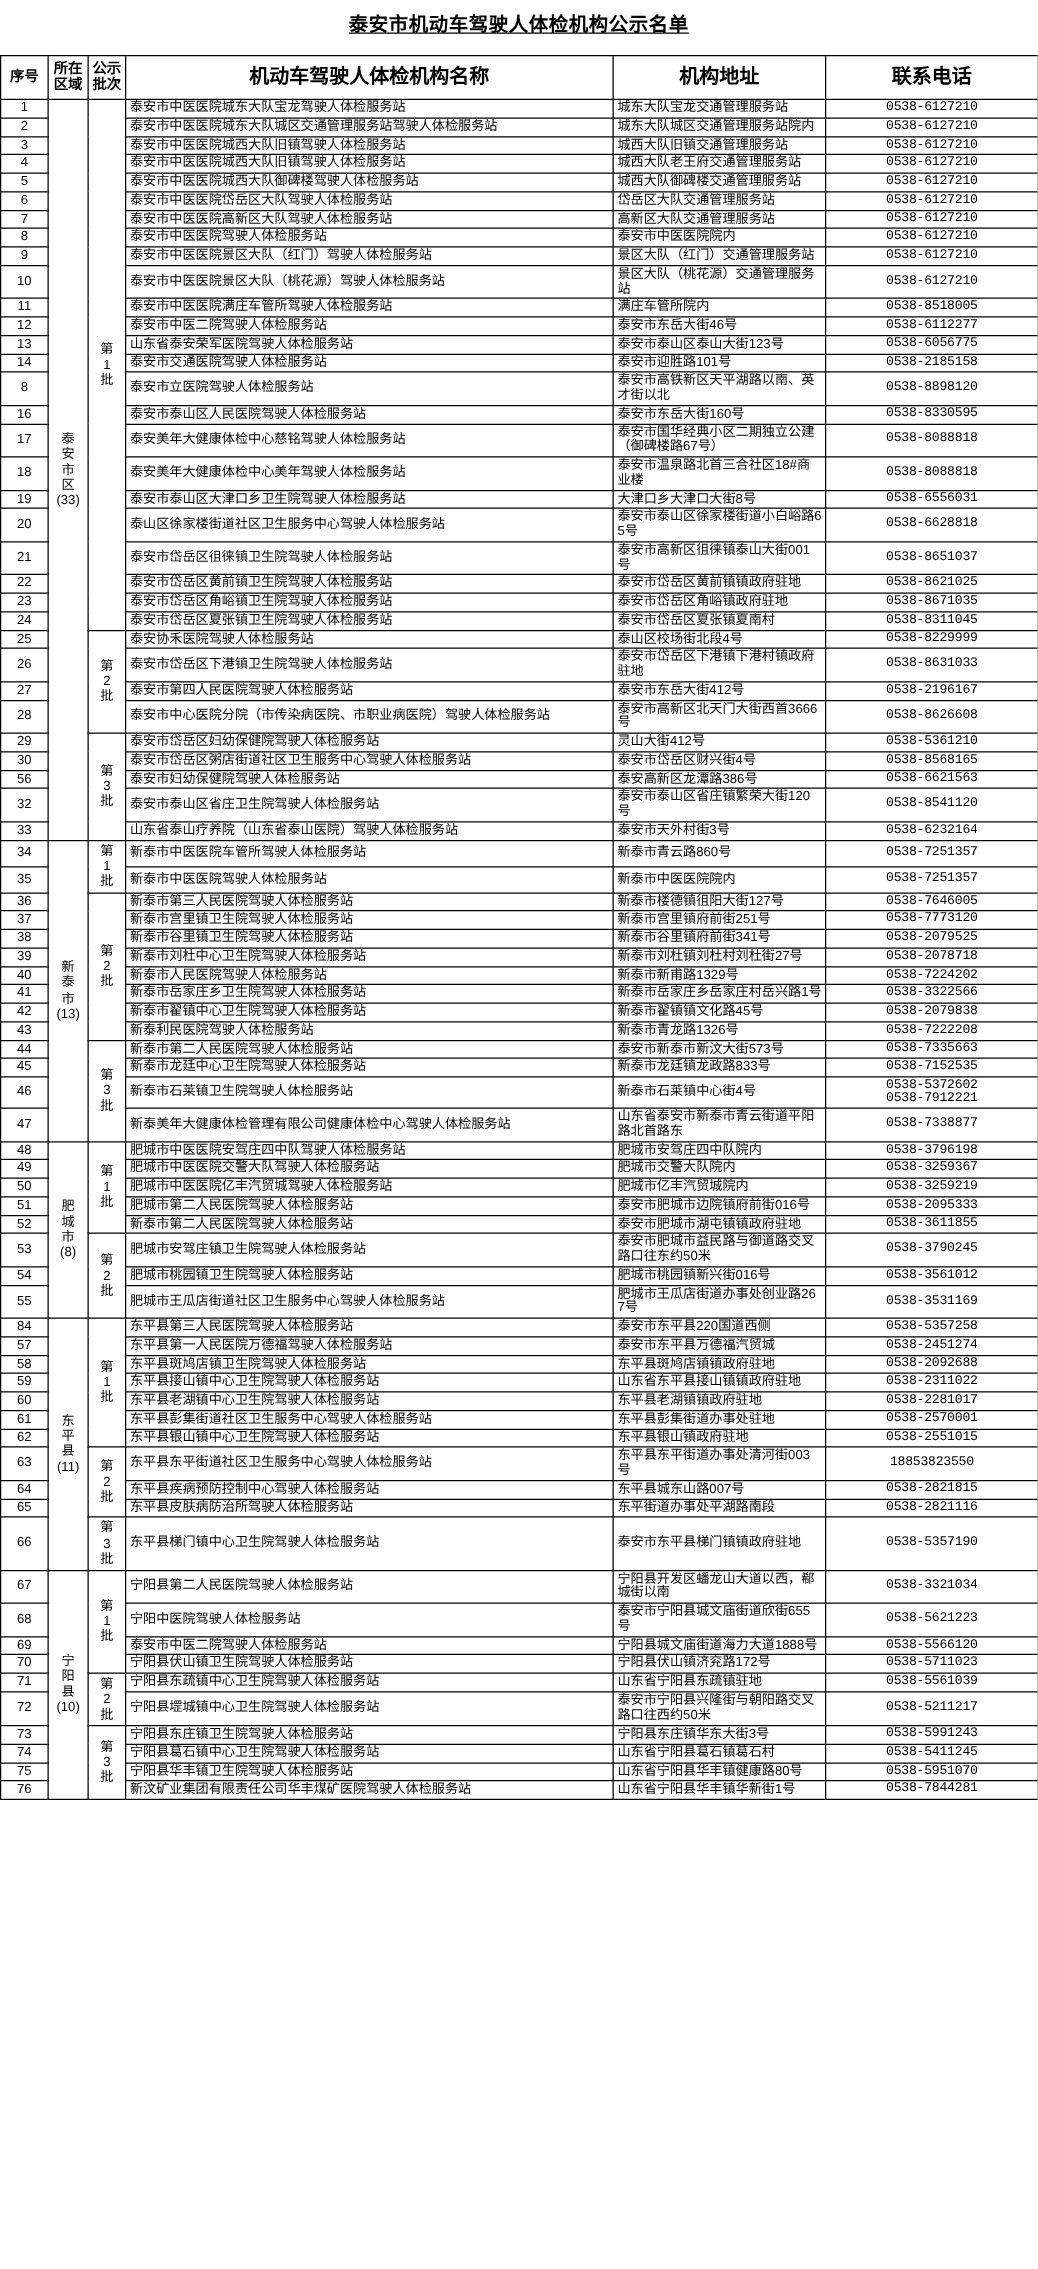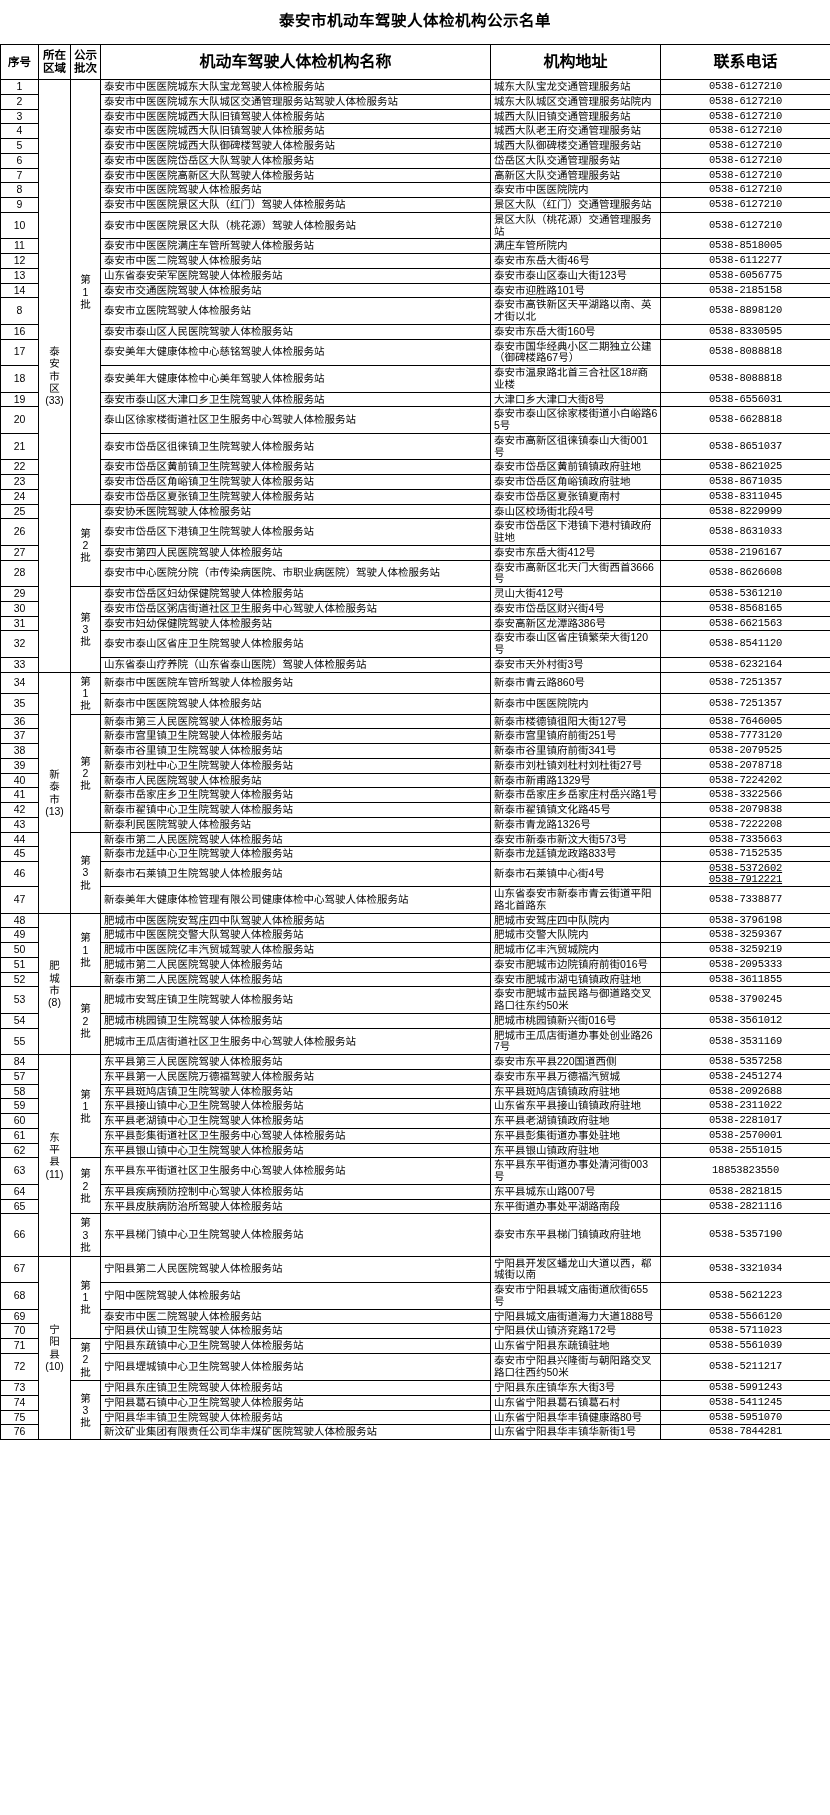--- a/index.html
+++ b/index.html
@@ -32,20 +32,21 @@
   }
   
   .title-cell{
     border:none;
     text-align:center;
     font-size:15.5px;
     font-weight:bold;
     letter-spacing:.5px;
     padding:7px 0 9px 0;
     height:28px;
+    text-decoration:underline;
   }
   
   .hdr td{
     text-align:center;
     font-weight:bold;
     font-size:16px;
     height:30px;
     line-height:1.1;
     padding:2px 1px;
   }
@@ -56,21 +57,21 @@
   col.c-batch{width:30px;}
   col.c-name{width:390px;}
   col.c-addr{width:170px;}
   col.c-tel{width:170px;}
 
   
   td.no{text-align:center;font-size:10.5px;}
   td.name{text-align:left;font-size:10.5px;padding-left:3px;}
   td.addr{text-align:left;font-size:10.5px;padding-left:3px;}
   td.tel{text-align:center;font-size:10.5px;font-family:"Liberation Mono","DejaVu Sans Mono",monospace;letter-spacing:-.2px;}
-  td.tel span.two{display:block;line-height:1.05;text-decoration:underline;}
+  td.tel span.two{display:block;line-height:1.05;}
 
   
   td.vert{
     text-align:center;
     font-size:10.5px;
     padding:2px 0;
     line-height:1.18;
   }
   td.vert .stack{
     display:block;
@@ -343,21 +344,21 @@
           <td class="addr">灵山大街412号</td>
           <td class="tel">0538-5361210</td>
         </tr>
         <tr>
           <td class="no">30</td>
           <td class="name">泰安市岱岳区粥店街道社区卫生服务中心驾驶人体检服务站</td>
           <td class="addr">泰安市岱岳区财兴街4号</td>
           <td class="tel">0538-8568165</td>
         </tr>
         <tr>
-          <td class="no">31</td>
+          <td class="no">56</td>
           <td class="name">泰安市妇幼保健院驾驶人体检服务站</td>
           <td class="addr">泰安高新区龙潭路386号</td>
           <td class="tel">0538-6621563</td>
         </tr>
         <tr>
           <td class="no">32</td>
           <td class="name">泰安市泰山区省庄卫生院驾驶人体检服务站</td>
           <td class="addr">泰安市泰山区省庄镇繁荣大街120号</td>
           <td class="tel">0538-8541120</td>
         </tr>

